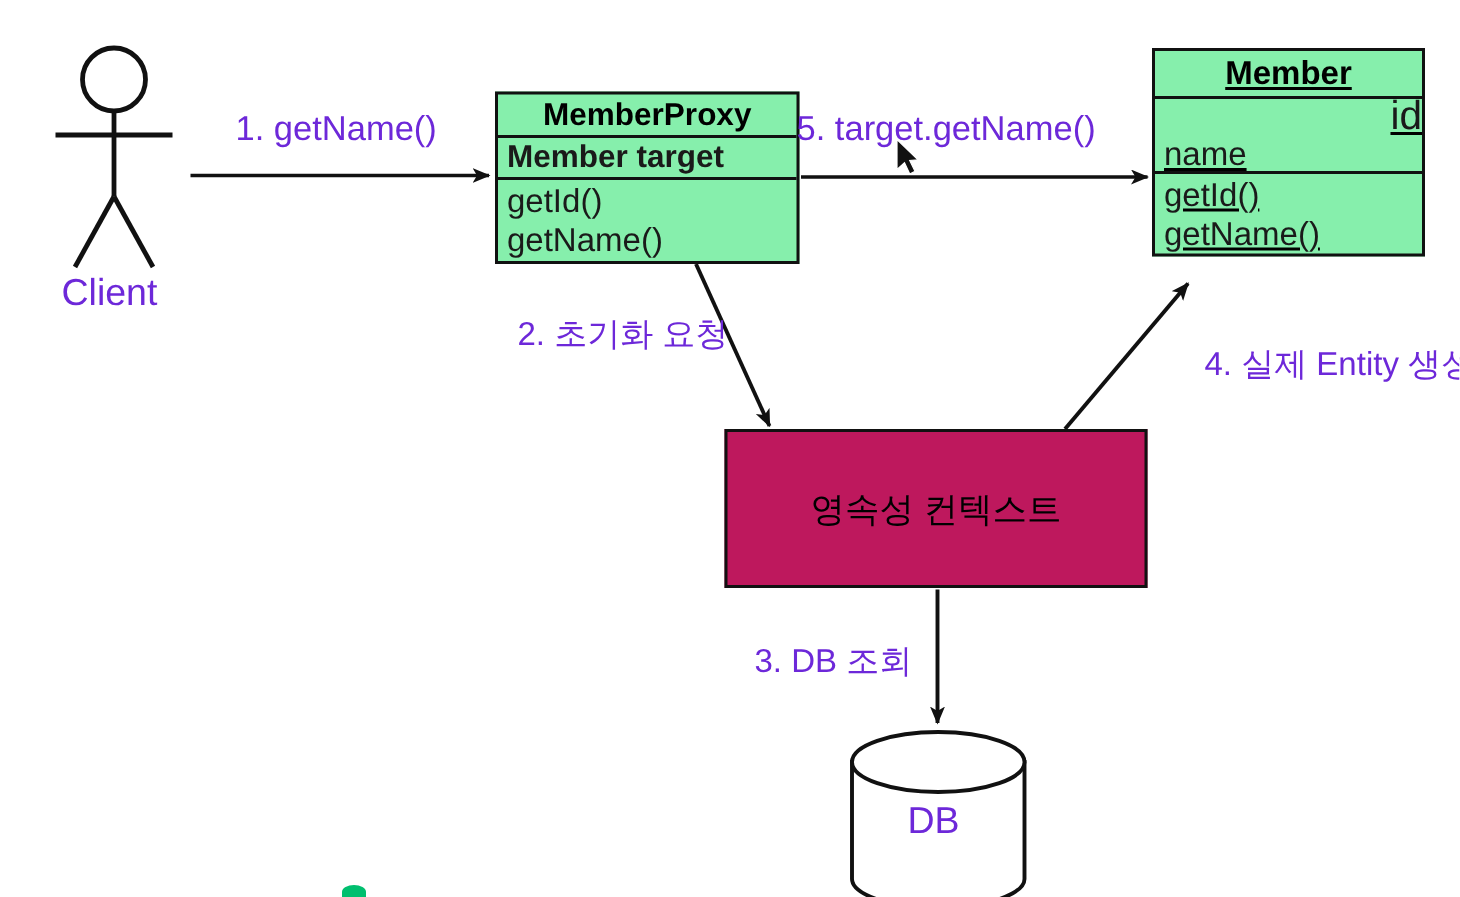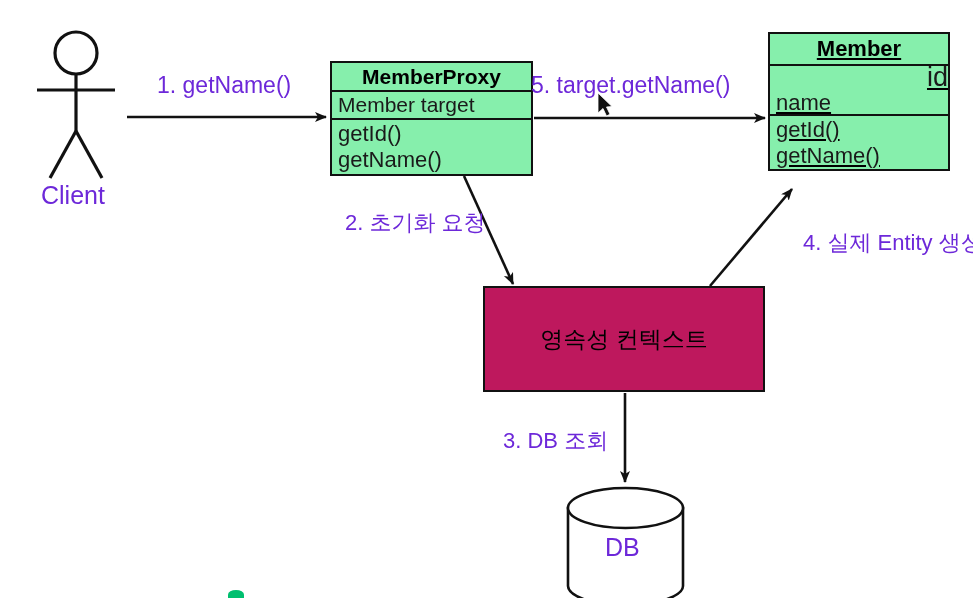--- a/index.html
+++ b/index.html
@@ -58,21 +58,21 @@
     box-sizing: border-box;
     padding-left: 6px;
     display: flex;
     flex-direction: column;
     justify-content: center;
   }
   .uml-line {
     white-space: pre;
     color: #1a1a1a;
   }
-  .bold-attr { font-weight: normal; }
+  .bold-attr { font-weight: bold; }
 
   .plainbox {
     position: absolute;
     box-sizing: border-box;
     background: #be185d;
     border: 2px solid #111111;
     display: flex;
     align-items: center;
     justify-content: center;
   }

